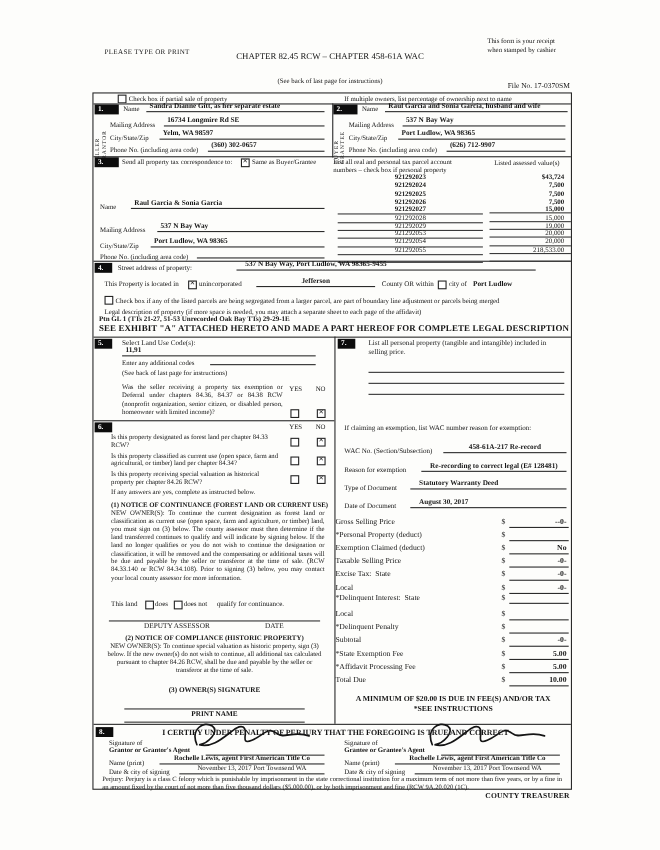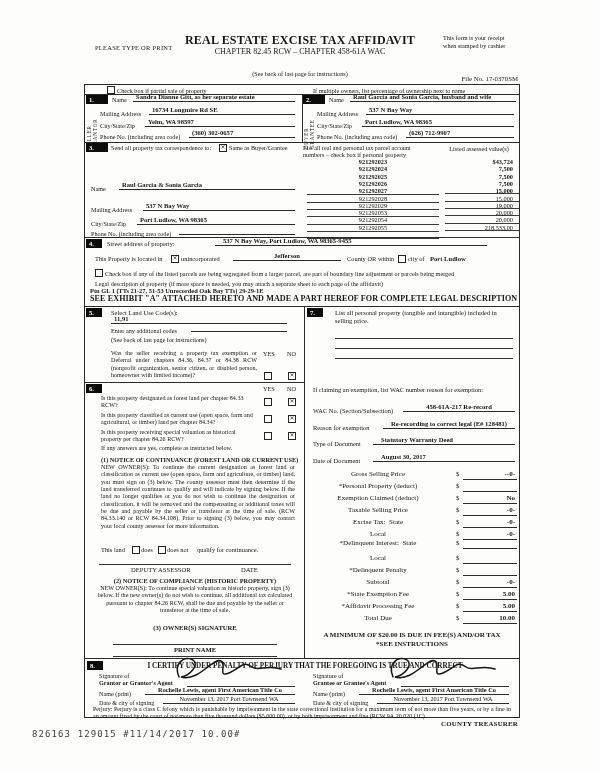--- a/index.html
+++ b/index.html
@@ -12,34 +12,33 @@
   .cb{display:inline-block;width:6px;height:6px;border:0.9px solid #242424;font-size:5.8px;line-height:5.5px;text-align:center;font-weight:bold;vertical-align:-1px;overflow:hidden;background:#fff;box-sizing:content-box;font-family:"DejaVu Sans",sans-serif;}
   .numbox{position:absolute;background:#0c0c0c;color:#fff;font-weight:bold;font-size:6.6px;height:9px;line-height:9px;padding:0 0 0 3px;box-sizing:border-box;}
   .vert{position:absolute;writing-mode:vertical-rl;transform:rotate(180deg);font-size:5.2px;letter-spacing:0.8px;color:#222;}
   #mainbox{position:absolute;left:84px;top:84px;width:436px;height:634px;border:1.2px solid #2a2a2a;box-sizing:border-box;}
   .hline{position:absolute;border-top:1px solid #2a2a2a;}
   .prow{position:absolute;width:212px;height:7.3px;font-size:6.3px;line-height:7.2px;}
   .pc1{position:absolute;left:0;width:132px;height:7.3px;text-align:center;}
   .pc2{position:absolute;left:138px;width:74px;height:7.3px;text-align:right;padding-right:6px;box-sizing:border-box;}
   .lined .pc1,.lined .pc2{border-bottom:0.8px solid #3a3a3a;}
   .mrow{position:absolute;width:212px;height:12px;font-size:7px;line-height:11px;}
-  .mlabel{position:absolute;left:0;width:146px;text-align:center;}
+  .mlabel{position:absolute;left:0;width:146px;text-align:left;}
   .mdollar{position:absolute;left:151px;}
   .mval{position:absolute;left:158px;width:54px;border-bottom:0.9px solid #2b2b2b;text-align:right;font-weight:bold;padding-right:2px;box-sizing:border-box;height:11px;}
   .para{font-size:6.1px;line-height:1.2;text-align:justify;}
   .sig{position:absolute;pointer-events:none;}
   .stamp{font-family:"DejaVu Sans Mono",monospace;font-size:9px;letter-spacing:1.1px;color:#3d3d3d;}
 </style>
 </head>
 <body>
 
 <div class="page">
 
   <div class="abs" style="left:95px;top:44px;font-size:6.4px;letter-spacing:0.3px;">PLEASE TYPE OR PRINT</div>
-  <div class="abs b ctr" style="left:150px;top:33px;width:300px;font-size:12px;letter-spacing:0.2px;">REAL ESTATE EXCISE TAX AFFIDAVIT</div>
   <div class="abs ctr" style="left:150px;top:47px;width:300px;font-size:8px;">CHAPTER 82.45 RCW – CHAPTER 458-61A WAC</div>
   <div class="abs" style="left:443px;top:34px;width:92px;font-size:6.2px;line-height:1.3;">
     <div>This form is your receipt</div>
     <div>when stamped by cashier</div>
   </div>
   <div class="abs ctr" style="left:60px;top:70px;width:480px;font-size:6.2px;">(See back of last page for instructions)</div>
   <div class="abs" style="left:350px;top:75px;width:168px;text-align:right;font-size:6.8px;">File No. 17-0370SM</div>
 
   <div id="mainbox">
 
@@ -324,15 +323,14 @@
         <span class="abs lbl" style="left:0;top:40px;">Date &amp; city of signing</span>
         <span class="abs fill ctr" style="left:64px;top:36px;width:132px;font-weight:normal;font-size:6.2px;">November 13, 2017 Port Townsend WA</span>
       </div>
     </div>
 
     <div class="abs para" style="left:8px;top:621px;width:418px;font-size:6px;">Perjury:  Perjury is a class C felony which is punishable by imprisonment in the state correctional institution for a maximum term of not more than five years, or by a fine in an amount fixed by the court of not more than five thousand dollars ($5,000.00), or by both imprisonment and fine (RCW 9A.20.020 (1C).</div>
   </div>
 
   <div class="abs b" style="left:300px;top:720px;width:218px;text-align:right;font-size:6.9px;letter-spacing:0.2px;">COUNTY TREASURER</div>
 
-  <div class="abs stamp" style="left:32px;top:729px;">826163 129015 #11/14/2017 10.00#</div>
 
 </div>
 
 </body></html>

